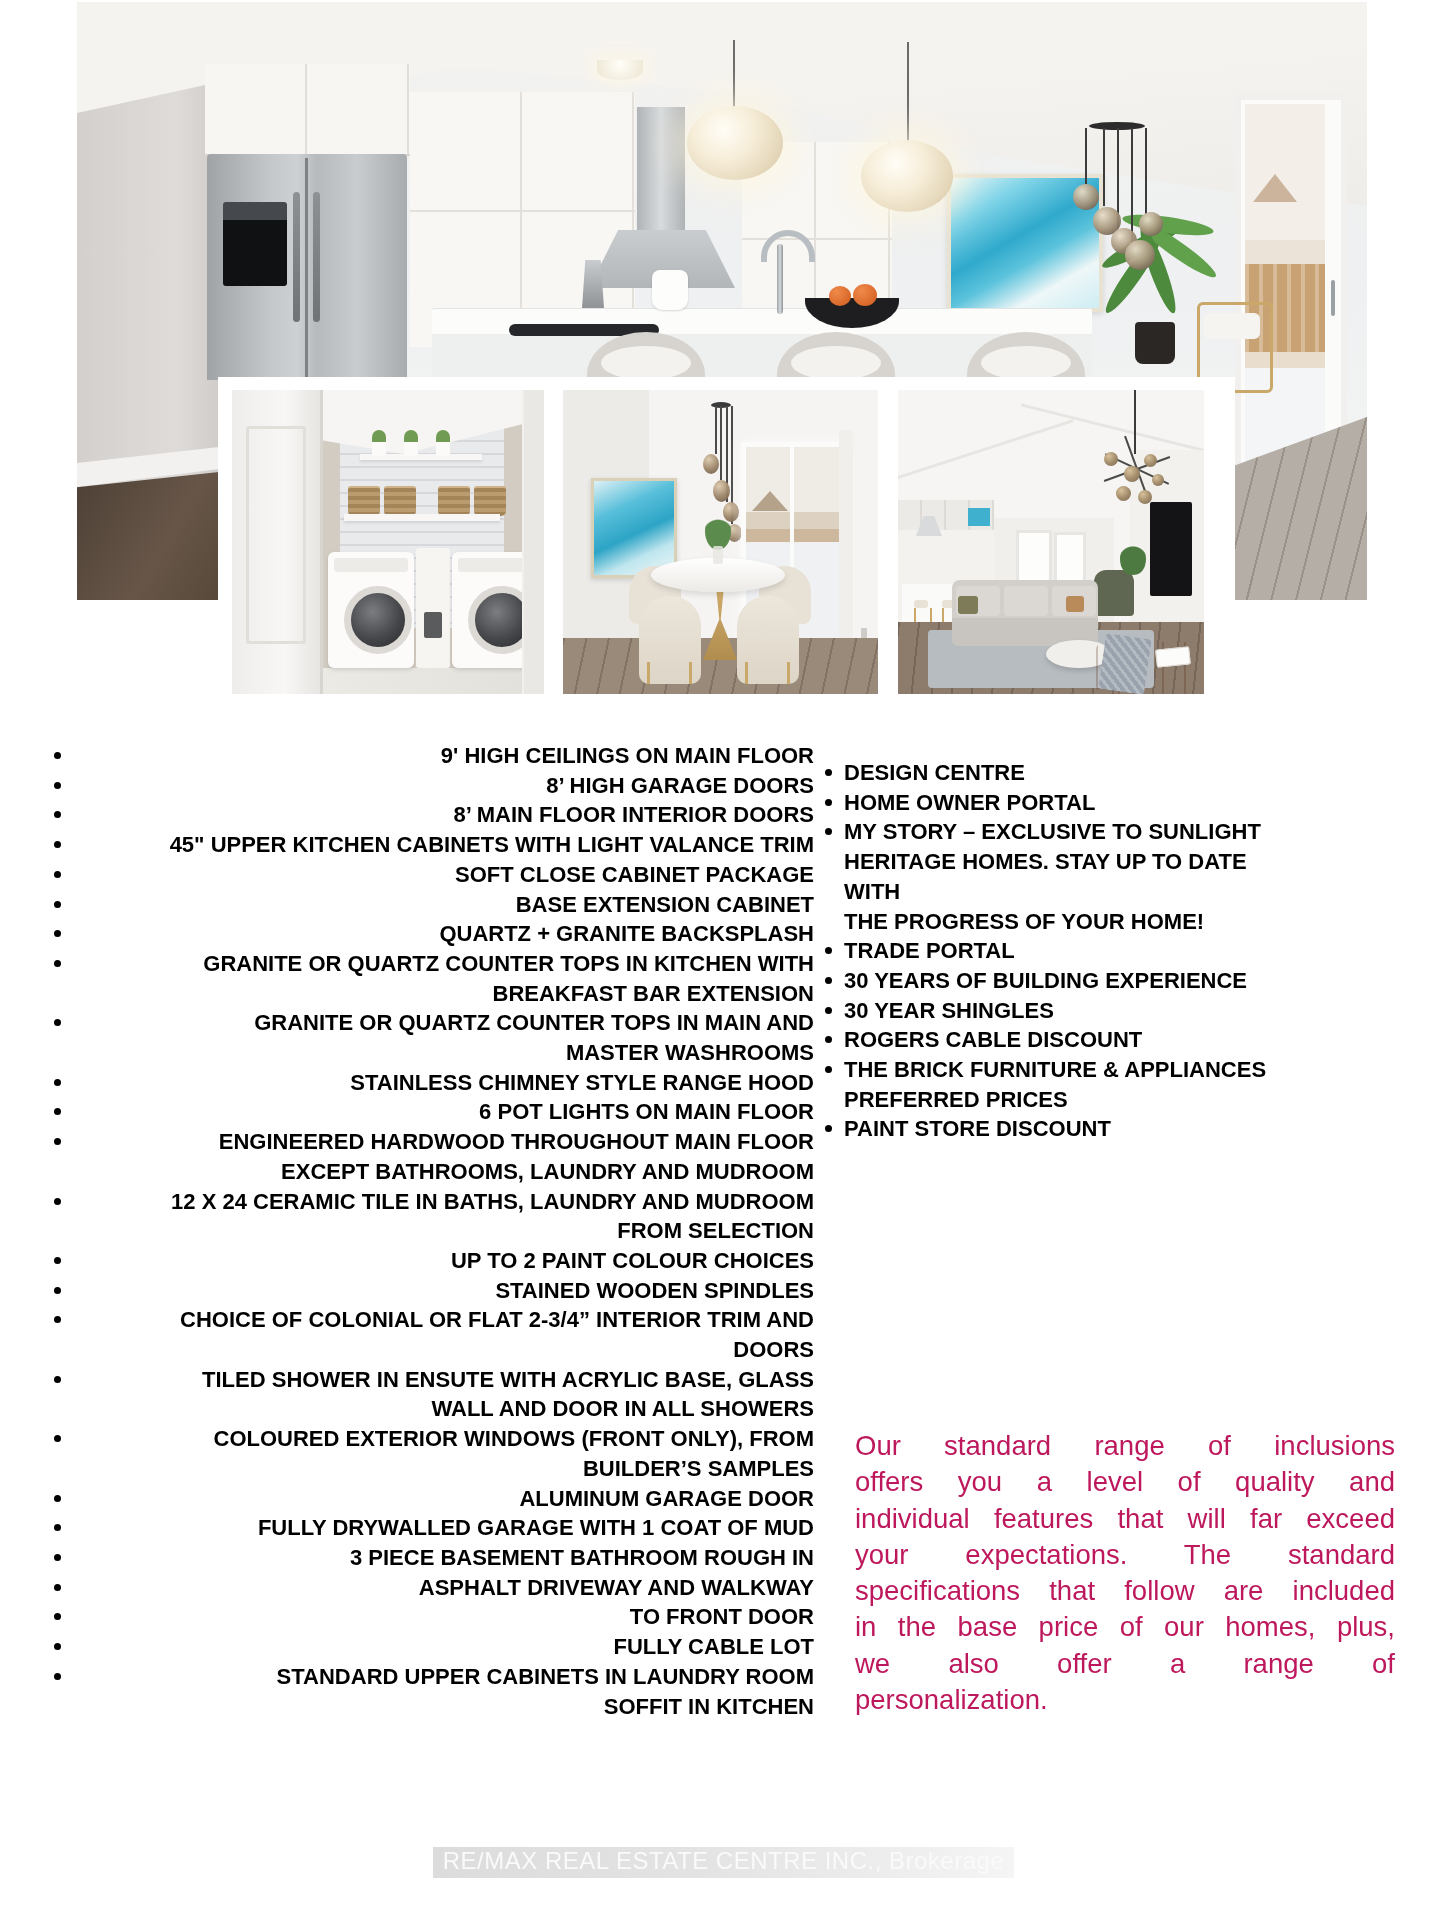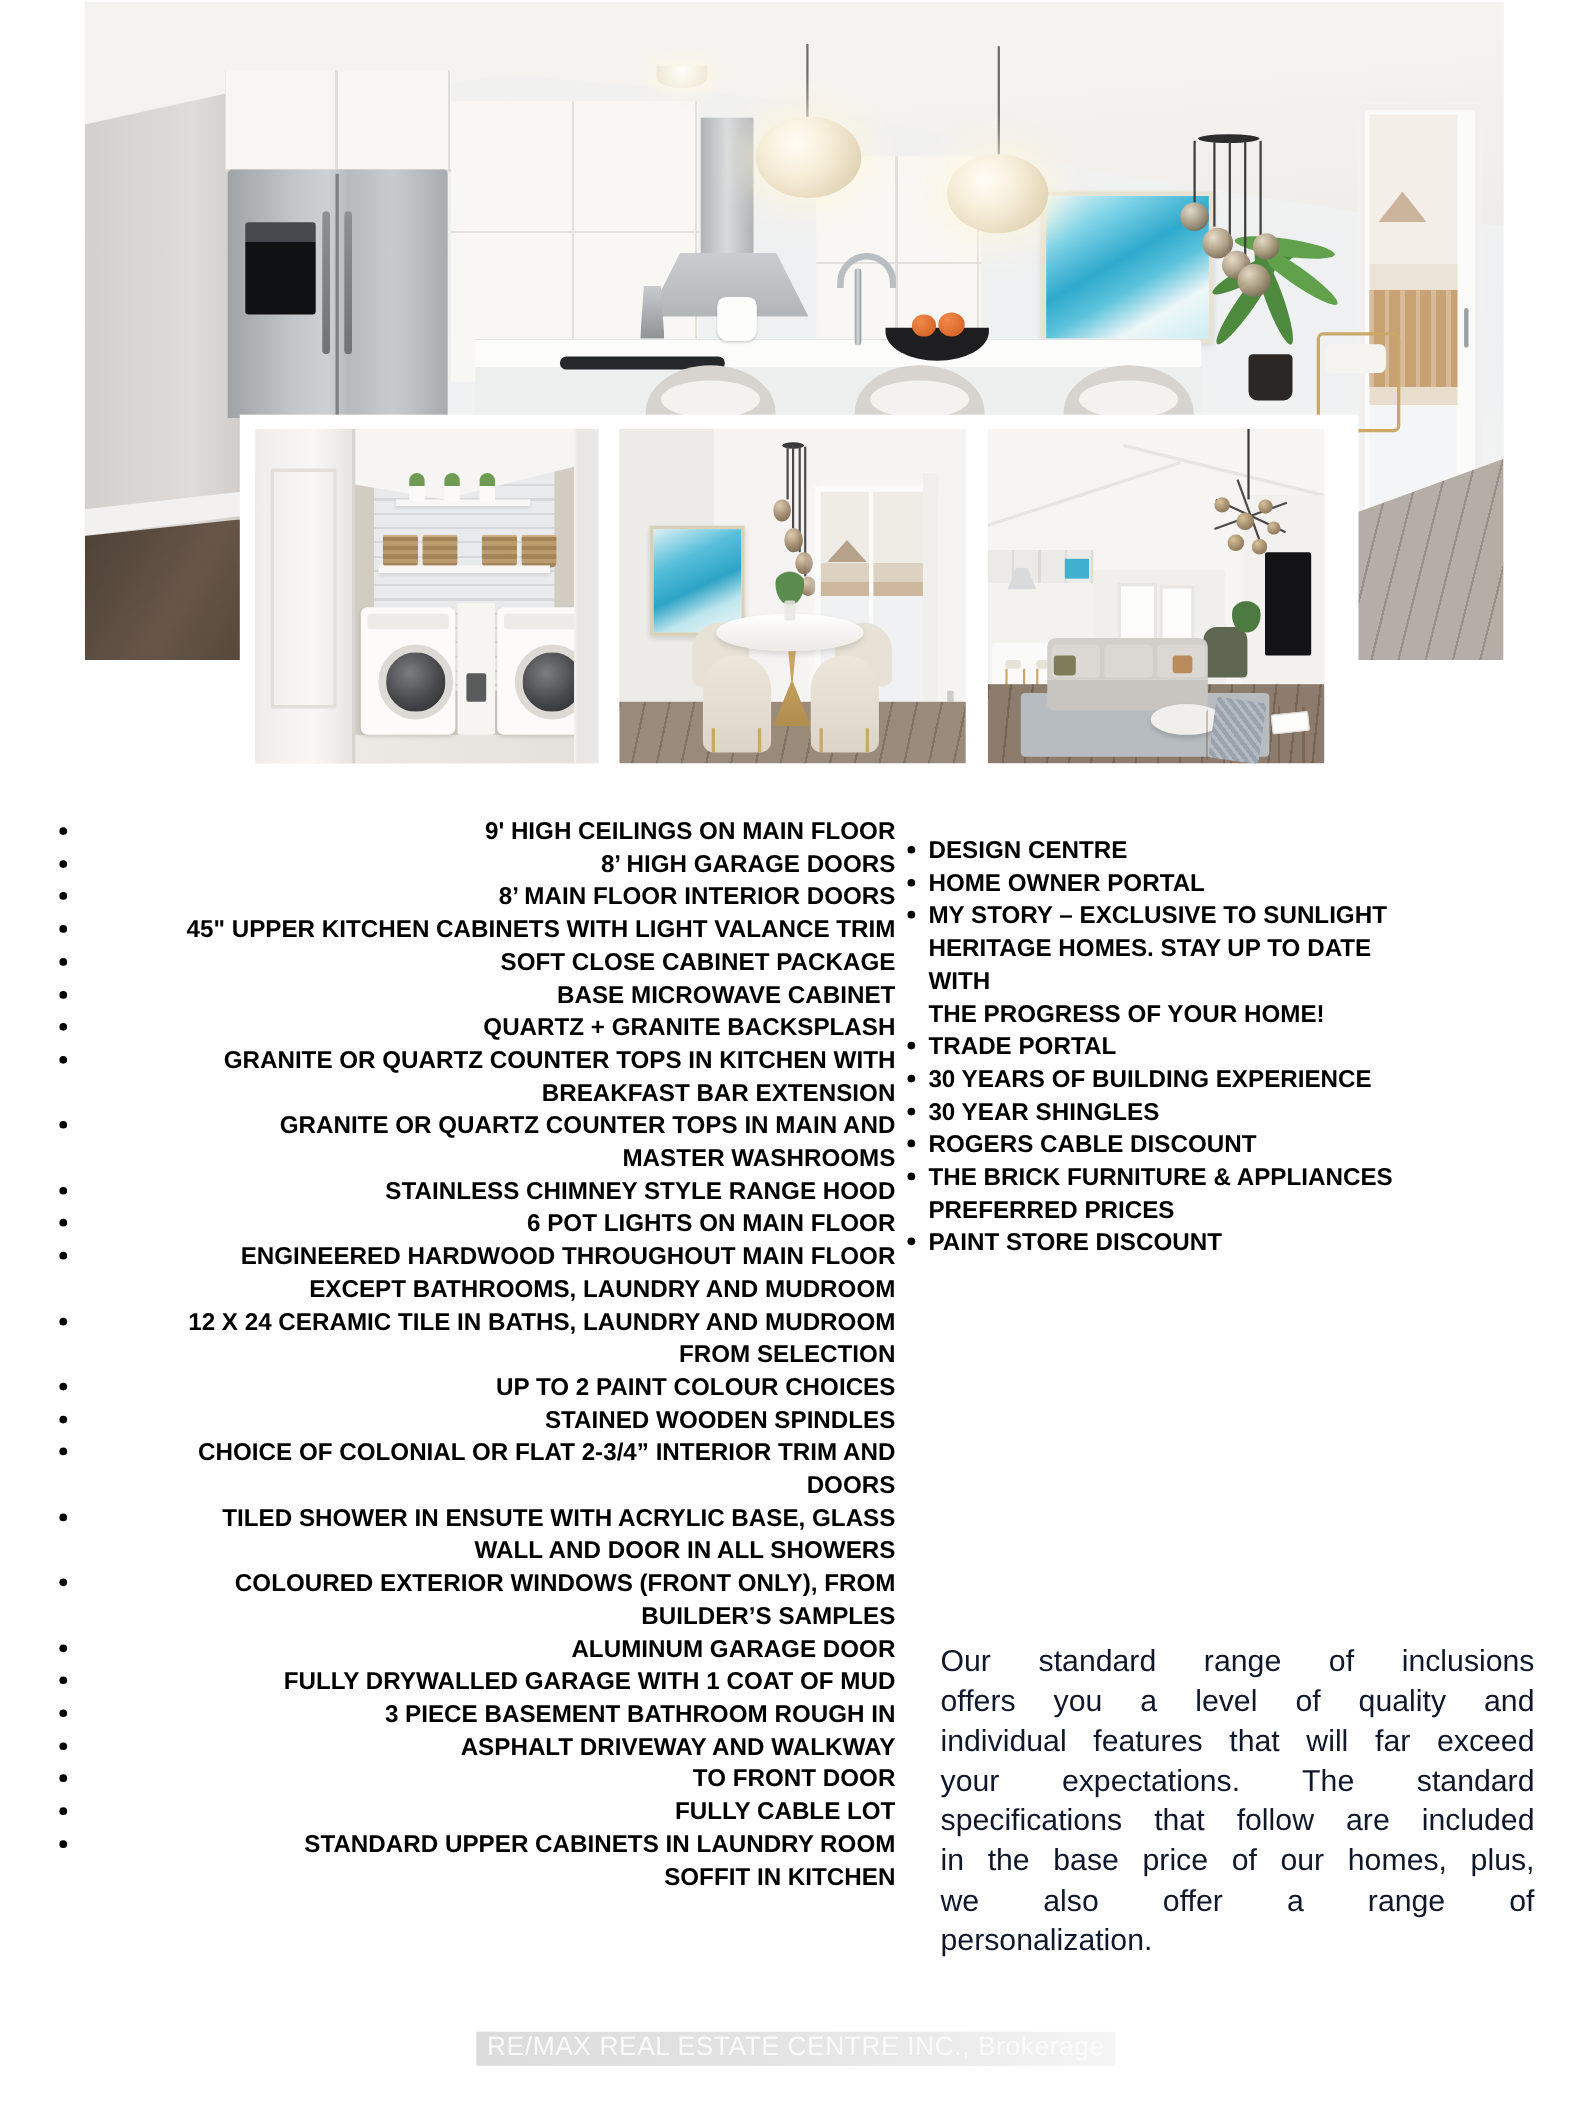--- a/index.html
+++ b/index.html
@@ -191,22 +191,22 @@
     box-shadow:inset 0 0 0 1px #d8d6d2;}
 
   
   ul.features{list-style:none;margin:0;padding:0;position:absolute;
     font-weight:bold;font-size:22px;line-height:29.7px;color:#000;}
   ul.features li{position:relative;padding-left:19px;white-space:pre-line;}
   ul.features li:before{content:"";position:absolute;left:0;top:11px;width:7px;height:7px;border-radius:50%;background:#000;}
   .features-left{left:54px;top:741px;width:760px;text-align:right;}
   .features-right{left:825px;top:758px;width:450px;}
 
-  .intro{position:absolute;left:855px;top:1492px;width:540px;
-    font-size:27.5px;line-height:36.3px;color:#0f172a;}
+  .intro{position:absolute;left:855px;top:1428px;width:540px;
+    font-size:27.5px;line-height:36.3px;color:#be185d;}
   .intro div{text-align:justify;text-align-last:justify;}
   .intro div:last-child{text-align-last:left;}
 
   .watermark{position:absolute;left:433px;top:1847px;width:581px;height:31px;
     background:linear-gradient(90deg,#dcdcdc 0%,#e3e3e3 45%,#ececec 75%,#f5f5f5 100%);
     display:flex;align-items:flex-start;justify-content:center;}
   .watermark span{color:#fafafa;font-size:24px;letter-spacing:.5px;white-space:nowrap;}
 </style>
 </head>
 <body>
@@ -397,21 +397,21 @@
       <div class="vp-book"></div>
     </div>
   </div>
 
   <ul class="features features-left">
       <li>9' HIGH CEILINGS ON MAIN FLOOR</li>
       <li>8’ HIGH GARAGE DOORS</li>
       <li>8’ MAIN FLOOR INTERIOR DOORS</li>
       <li>45" UPPER KITCHEN CABINETS WITH LIGHT VALANCE TRIM</li>
       <li>SOFT CLOSE CABINET PACKAGE</li>
-      <li>BASE MICROWAVE CABINET</li>
+      <li>BASE EXTENSION CABINET</li>
       <li>QUARTZ + GRANITE BACKSPLASH</li>
       <li>GRANITE OR QUARTZ COUNTER TOPS IN KITCHEN WITH
 BREAKFAST BAR EXTENSION</li>
       <li>GRANITE OR QUARTZ COUNTER TOPS IN MAIN AND
 MASTER WASHROOMS</li>
       <li>STAINLESS CHIMNEY STYLE RANGE HOOD</li>
       <li>6 POT LIGHTS ON MAIN FLOOR</li>
       <li>ENGINEERED HARDWOOD THROUGHOUT MAIN FLOOR
 EXCEPT BATHROOMS, LAUNDRY AND MUDROOM</li>
       <li>12 X 24 CERAMIC TILE IN BATHS, LAUNDRY AND MUDROOM

